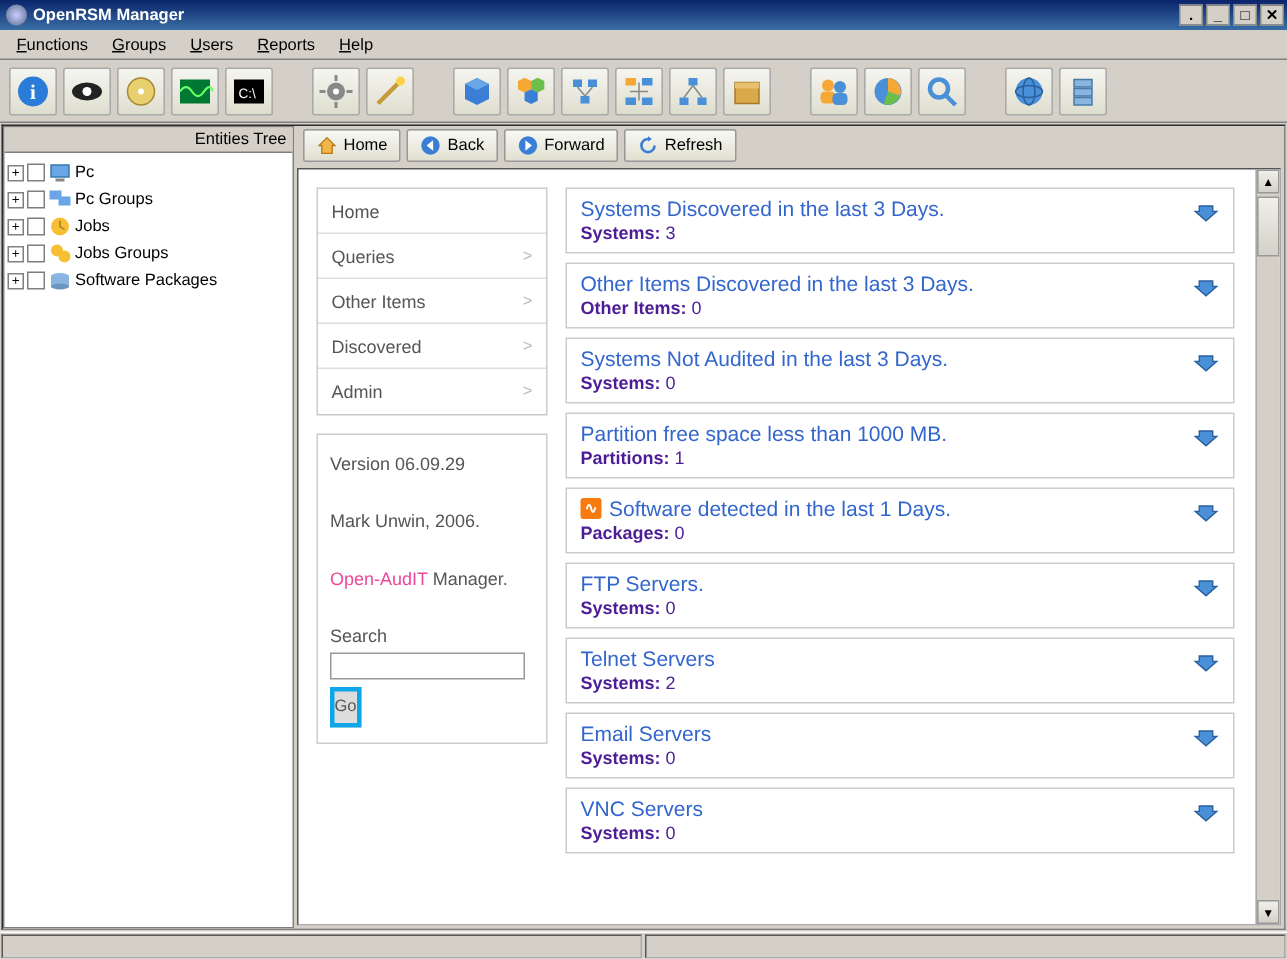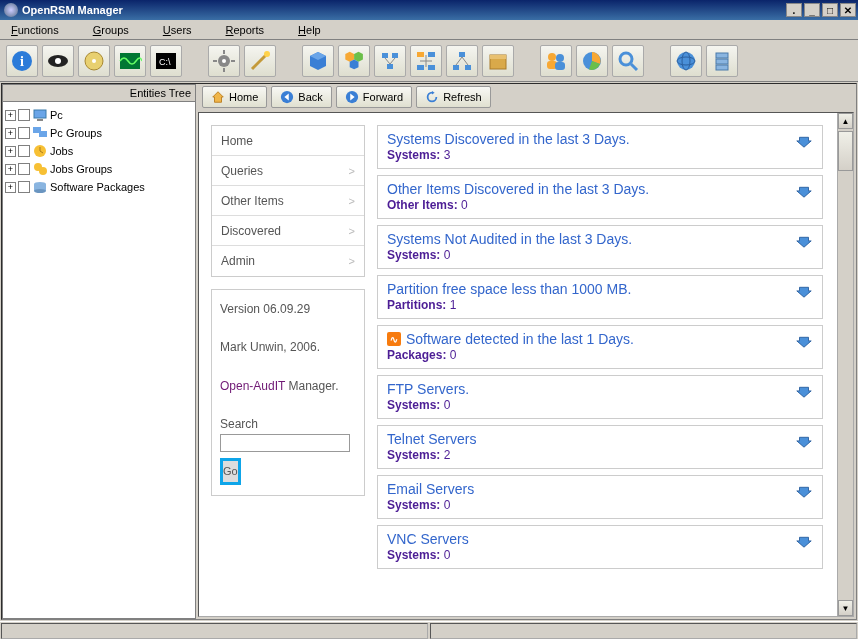--- a/index.html
+++ b/index.html
@@ -19,21 +19,21 @@
   height: 20px;
   display: flex;
   align-items: center;
   padding: 0 2px 0 4px;
   font-weight: bold;
 }
 .titlebar .app-icon { width:14px; height:14px; background:radial-gradient(circle,#ccf 0%,#78a 70%); border-radius:50%; margin-right:4px;}
 .titlebar .title { flex:1; font-size:11px;}
 .titlebar .winbtn { width:16px; height:14px; background:#d4d0c8; border:1px solid #888; margin-left:2px; display:flex; align-items:center; justify-content:center; font-family:Arial; font-size:10px; color:#000;}
 .menubar {
-  background:#d4d0c8; height:20px; display:flex; align-items:center; padding-left:4px; border-bottom:1px solid #808080; gap:20px;
+  background:#d4d0c8; height:20px; display:flex; align-items:center; padding-left:4px; border-bottom:1px solid #808080; gap:2px;
 }
 .menubar .menuitem { padding:2px 7px; cursor:default; }
 .menubar .menuitem .ul { text-decoration:underline; }
 .toolbar {
   background:#d4d0c8; height:42px; display:flex; align-items:center; padding:3px 6px; gap:4px; border-bottom:1px solid #808080;
 }
 .tbtn { width:32px; height:32px; border:1px solid #aaa; border-radius:2px; background:linear-gradient(to bottom,#f5f5f0,#dedecf); display:flex; align-items:center; justify-content:center; }
 .tbtn svg { width:24px; height:24px; }
 .tsep { width:18px; }
 .body-frame {
@@ -61,21 +61,21 @@
 .vscroll .arrow { height:16px; background:linear-gradient(to bottom,#f0f0e8,#d4d0c8); border:1px solid #999; font-size:8px; display:flex; align-items:center; justify-content:center;}
 .vscroll .thumb { height:40px; background:linear-gradient(to bottom,#f0f0e8,#d4d0c8); border:1px solid #999; margin-top:2px;}
 .sidebar2 {
   width:154px; display:flex; flex-direction:column; gap:0;
 }
 .navbox { border:1px solid #ccc; }
 .navitem { height:30px; border-bottom:1px solid #ddd; display:flex; align-items:center; padding:0 9px; font-size:12px; color:#555; justify-content:space-between;}
 .navitem:last-child { border-bottom:none;}
 .navitem .chev { color:#bbb; font-size:11px;}
 .infobox { border:1px solid #ccc; padding:10px 8px; margin-top:12px; font-size:12px; color:#555; line-height:1.6;}
-.infobox .link { color:#701a75; }
+.infobox .link { color:#ec4899; }
 .infobox input[type=text]{ width:130px; border:1px solid #999; height:18px; font-size:11px; padding:1px 2px;}
 .infobox .gobtn { display:inline-block; background:#ddd; border:3px solid #0ea5e9; padding:2px 0; margin-top:4px; font-size:11px;}
 .main-list { flex:1; display:flex; flex-direction:column; gap:6px; padding-right:18px; }
 .card { border:1px solid #ccc; padding:5px 9px 6px 9px; display:flex; align-items:flex-start; justify-content:space-between;}
 .card .ct { flex:1; }
 .card .ctitle { color:#3366cc; font-size:14px; display:flex; align-items:center; gap:5px;}
 .card .cmeta { font-size:12px; color:#4c1d95; margin-top:1px;}
 .card .cmeta b { font-weight:bold; }
 .card .arrdown svg { width:18px; height:18px; }
 .rss { width:14px; height:14px; background:#f77b0e; border-radius:2px; display:inline-flex; align-items:center; justify-content:center; color:#fff; font-size:10px; font-weight:bold;}

